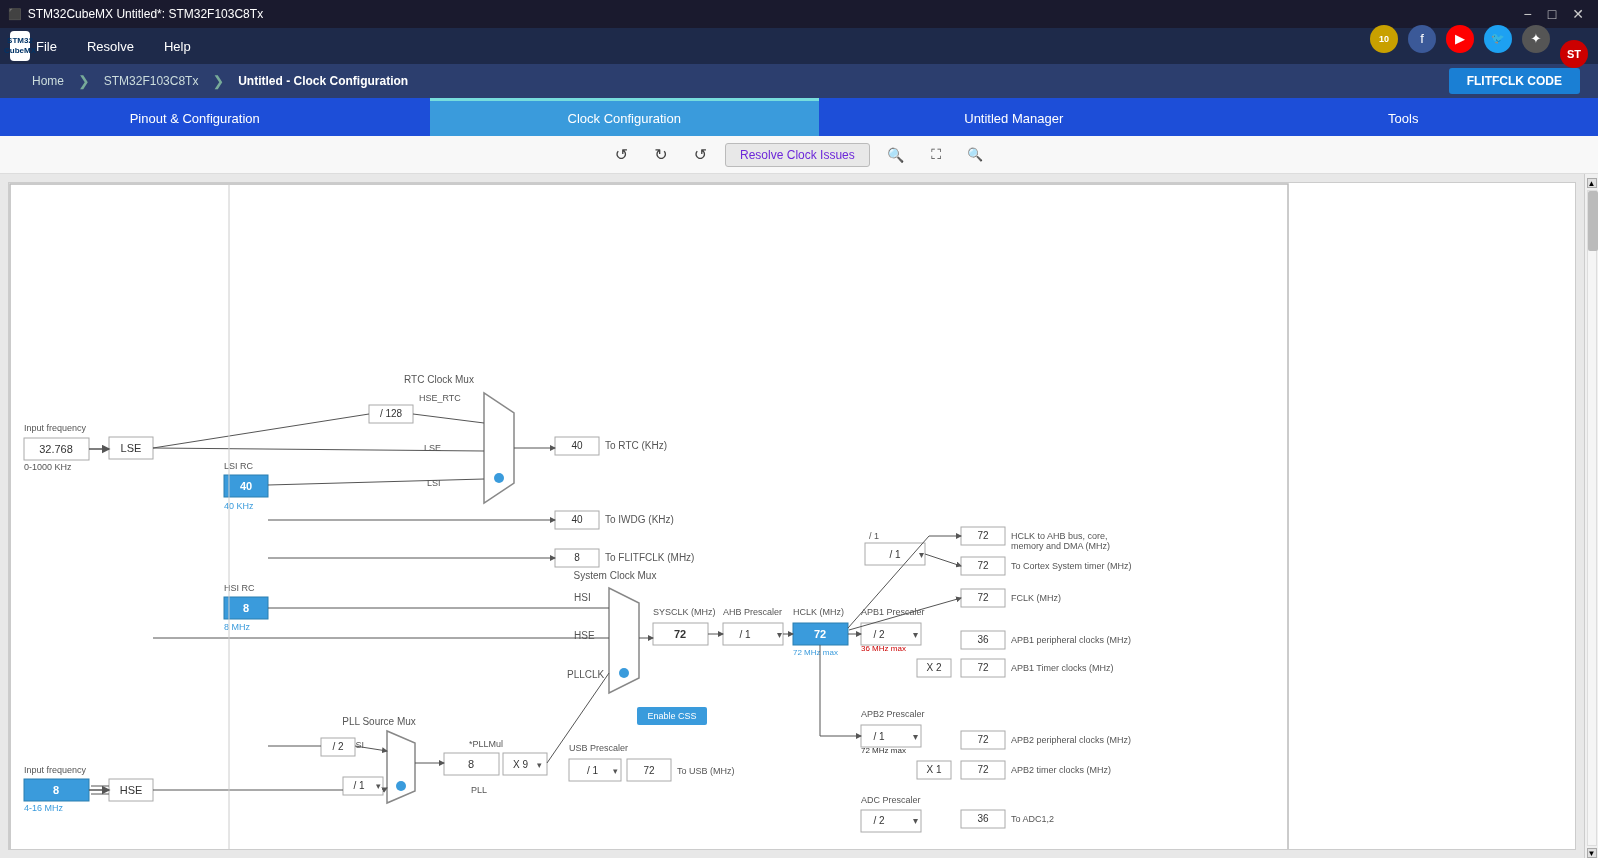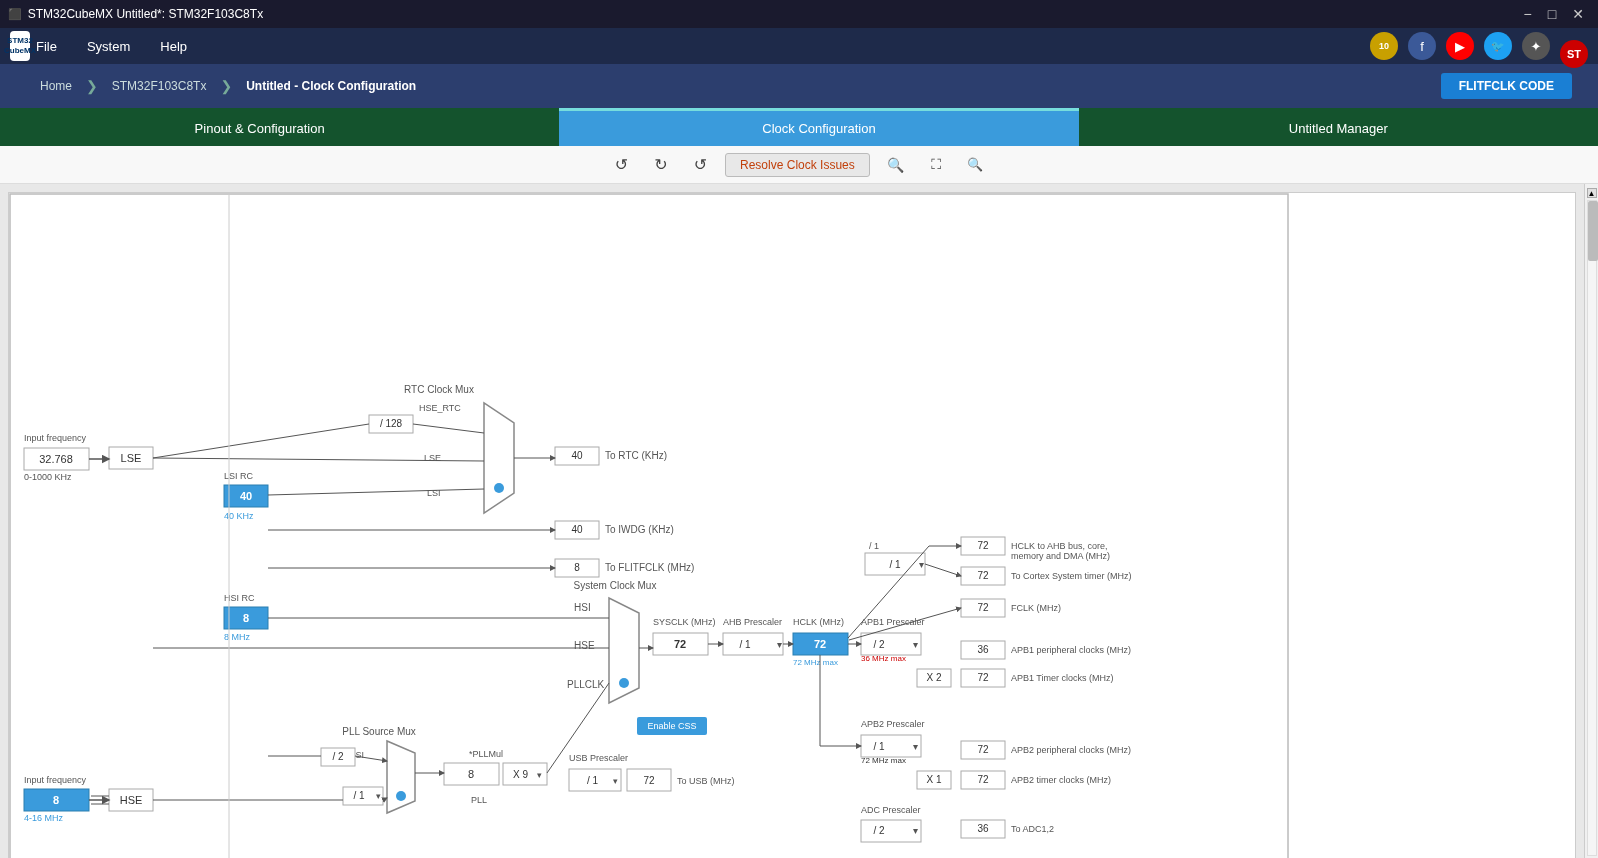--- a/index.html
+++ b/index.html
@@ -36,44 +36,44 @@
     .menu-bar-left { display: flex; align-items: center; gap: 6px; }
     .logo-box {
       background: white;
       border-radius: 4px;
       width: 20px; height: 30px;
       display: flex; align-items: center; justify-content: center;
       font-weight: bold; font-size: 9px; color: #003366;
     }
     .menu-items { display: flex; gap: 30px; }
     .menu-item { color: white; cursor: pointer; font-size: 13px; }
-    .menu-bar-right { display: flex; align-items: center; gap: 10px; }
+    .menu-bar-right { display: flex; gap: 10px; }
     .social-icon {
       width: 28px; height: 28px; border-radius: 50%;
       display: flex; align-items: center; justify-content: center;
       color: white; font-size: 13px; cursor: pointer;
     }
     .social-fb { background: #3b5998; }
     .social-yt { background: #ff0000; }
     .social-tw { background: #1da1f2; }
     .social-net { background: #555; }
     .social-st { background: #cc0000; font-weight: bold; font-size: 11px; margin-top: 15px; }
     .badge-10 {
       background: #c8a000; border-radius: 50%; width: 28px; height: 28px;
       display: flex; align-items: center; justify-content: center;
       color: white; font-size: 9px; font-weight: bold;
     }
 
     
     .breadcrumb {
       background: #2c3e6e;
-      height: 44px;
+      height: 34px;
       display: flex;
       align-items: center;
-      padding: 0 26px;
+      padding: 0 18px;
       gap: 0;
     }
     .breadcrumb-item {
       color: #cdd;
       font-size: 12px;
       padding: 6px 14px;
       cursor: pointer;
       display: flex; align-items: center; gap: 6px;
     }
     .breadcrumb-item.active { color: white; font-weight: bold; }
@@ -87,21 +87,21 @@
       border-radius: 3px;
       cursor: pointer;
       font-size: 12px;
       font-weight: bold;
     }
 
     
     .tab-bar {
       display: flex;
       height: 38px;
-      background: #14532d;
+      background: #1d4ed8;
     }
     .tab {
       flex: 1;
       display: flex; align-items: center; justify-content: center;
       color: white;
       font-size: 13px;
       cursor: pointer;
       border-top: 3px solid transparent;
     }
     .tab.active { background: #3a9bdc; border-top: 3px solid #7dd; margin-left: 40px; }
@@ -121,21 +121,21 @@
       font-size: 16px; color: #444; padding: 4px 8px;
       display: flex; align-items: center;
     }
     .resolve-btn {
       background: #e8e8e8;
       border: 1px solid #bbb;
       border-radius: 3px;
       padding: 4px 14px;
       cursor: pointer;
       font-size: 12px;
-      color: #c2410c;
+      color: #6d28d9;
     }
 
     
     .main-content {
       display: flex;
       height: calc(858px - 28px - 36px - 34px - 38px - 38px);
       background: #e8e8e8;
     }
 
     
@@ -170,21 +170,21 @@
   </div>
 </div>
 
 <div class="menu-bar">
   <div class="menu-bar-left">
     <div class="logo-box">
       <span style="font-size:8px;text-align:center;line-height:1.2;">STM32<br>CubeMX</span>
     </div>
     <div class="menu-items">
       <span class="menu-item">File</span>
-      <span class="menu-item">System</span>
+      <span class="menu-item">Resolve</span>
       <span class="menu-item">Help</span>
     </div>
   </div>
   <div class="menu-bar-right">
     <div class="badge-10">10</div>
     <div class="social-icon social-fb">f</div>
     <div class="social-icon social-yt">▶</div>
     <div class="social-icon social-tw" style="font-size:11px;">🐦</div>
     <div class="social-icon social-net">✦</div>
     <div class="social-icon social-st">ST</div>
@@ -197,20 +197,21 @@
   <span class="breadcrumb-item">STM32F103C8Tx</span>
   <span class="breadcrumb-sep">❯</span>
   <span class="breadcrumb-item active">Untitled - Clock Configuration</span>
   <button class="generate-btn">FLITFCLK CODE</button>
 </div>
 
 <div class="tab-bar">
   <div class="tab">Pinout &amp; Configuration</div>
   <div class="tab active">Clock Configuration</div>
   <div class="tab">Untitled Manager</div>
+  <div class="tab">Tools</div>
 </div>
 
 <div class="toolbar">
   <button class="toolbar-btn" title="Undo">↺</button>
   <button class="toolbar-btn" title="Redo">↻</button>
   <button class="toolbar-btn" title="Refresh">↺</button>
   <button class="resolve-btn">Resolve Clock Issues</button>
   <button class="toolbar-btn" title="Zoom In" style="font-size:14px;">🔍</button>
   <button class="toolbar-btn" title="Expand" style="font-size:14px;">⛶</button>
   <button class="toolbar-btn" title="Zoom Out" style="font-size:13px;">🔍</button>

